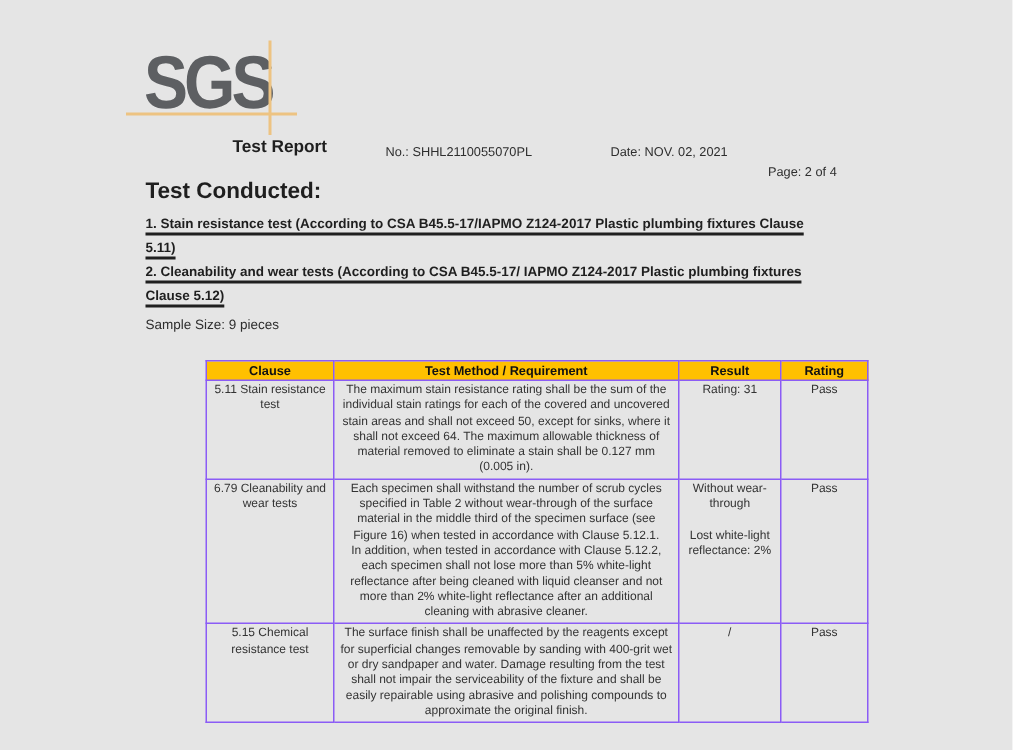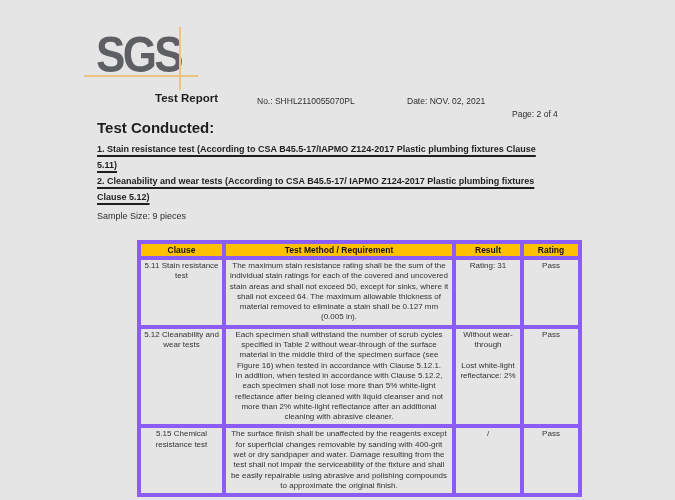--- a/index.html
+++ b/index.html
@@ -92,21 +92,21 @@
   
   table.results {
     position: absolute;
     left: 137px;
     top: 240px;
     width: 441px;
     border-collapse: collapse;
     table-layout: fixed;
   }
   table.results th, table.results td {
-    border: 4px solid #8b5cf6;
+    border: 1px solid #8b5cf6;
     vertical-align: top;
   }
   table.results th {
     background: #FFC000;
     font-size: 8.5px;
     font-weight: bold;
     color: #111111;
     text-align: center;
     padding: 1px 2px;
     height: 10px;
@@ -161,21 +161,21 @@
       </tr>
     </thead>
     <tbody>
       <tr>
         <td>5.11 Stain resistance test</td>
         <td class="pre">The maximum stain resistance rating shall be the sum of the individual stain ratings for each of the covered and uncovered stain areas and shall not exceed 50, except for sinks, where it shall not exceed 64. The maximum allowable thickness of material removed to eliminate a stain shall be 0.127 mm (0.005 in).</td>
         <td class="pre">Rating: 31</td>
         <td>Pass</td>
       </tr>
       <tr>
-        <td>5.12 Cleanability and wear tests</td>
+        <td>6.79 Cleanability and wear tests</td>
         <td class="pre">Each specimen shall withstand the number of scrub cycles specified in Table 2 without wear-through of the surface material in the middle third of the specimen surface (see Figure 16) when tested in accordance with Clause 5.12.1.
 In addition, when tested in accordance with Clause 5.12.2, each specimen shall not lose more than 5% white-light reflectance after being cleaned with liquid cleanser and not more than 2% white-light reflectance after an additional cleaning with abrasive cleaner.</td>
         <td class="pre">Without wear-through
 
 Lost white-light reflectance: 2%</td>
         <td>Pass</td>
       </tr>
       <tr>
         <td>5.15 Chemical resistance test</td>
         <td class="pre">The surface finish shall be unaffected by the reagents except for superficial changes removable by sanding with 400-grit wet or dry sandpaper and water. Damage resulting from the test shall not impair the serviceability of the fixture and shall be easily repairable using abrasive and polishing compounds to approximate the original finish.</td>

